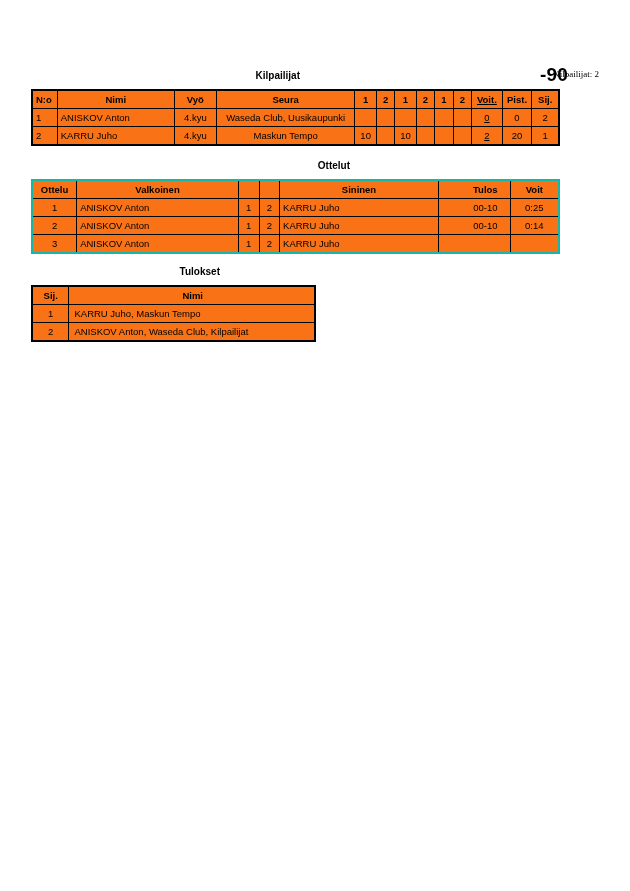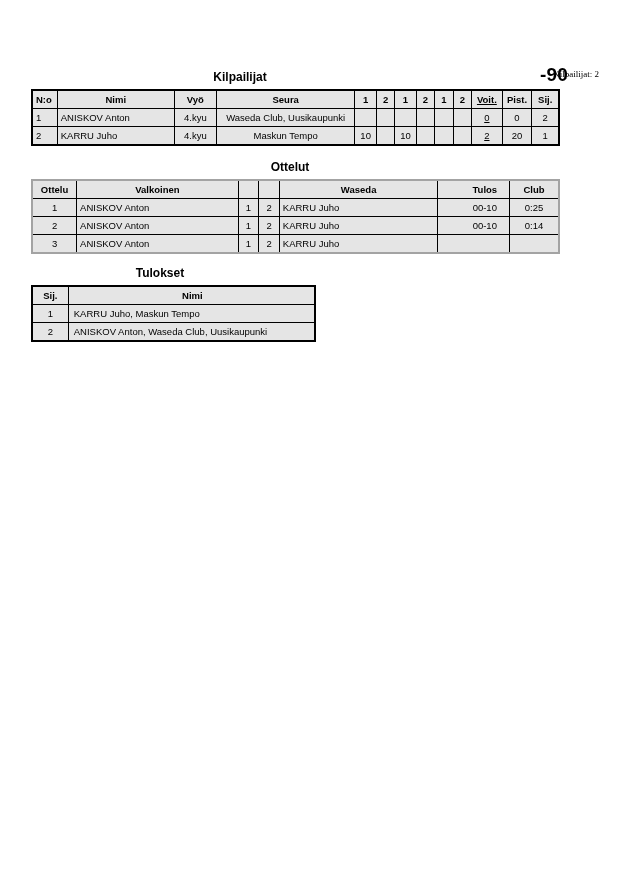--- a/index.html
+++ b/index.html
@@ -47,23 +47,23 @@
     right: 31px;
     top: 69px;
     font-size: 9px;
     text-align: right;
     font-family: Liberation Serif, serif;
   }
 
   
   .caption {
     position: absolute;
-    font-size: 12px;
+    font-size: 10px;
     font-weight: bold;
-    text-align: center;
+    text-align: right;
   }
   #cap-kilpailijat {
     left: 180px;
     top: 70px;
     width: 120px;
   }
   #cap-ottelut {
     left: 230px;
     top: 160px;
     width: 120px;
@@ -72,21 +72,21 @@
     left: 100px;
     top: 266px;
     width: 120px;
   }
 
   
   table {
     border-collapse: collapse;
     position: absolute;
     font-size: 9.5px;
-    background: #e5e5e5;
+    background: #f97316;
   }
   table td, table th {
     border: 1px solid #000;
     padding: 0 3px;
     height: 16px;
     line-height: 16px;
     font-weight: normal;
     white-space: nowrap;
     overflow: hidden;
   }
@@ -113,21 +113,21 @@
   .k-sij   { width: 26px;  text-align: center; }
   #tbl-kilpailijat th.k-nimi,
   #tbl-kilpailijat th.k-seura { text-align: center; }
   #tbl-kilpailijat th.k-nro { text-align: left; }
 
   
   #tbl-ottelut {
     left: 31px;
     top: 179px;
     width: 529px;
-    border: 2px solid #a3a3a3;
+    border: 2px solid #14b8a6;
   }
   #tbl-ottelut td, #tbl-ottelut th { height: 17px; line-height: 17px; }
   .o-nro   { width: 40px;  text-align: center; }
   .o-val   { width: 180px; text-align: left; }
   .o-p1    { width: 16px;  text-align: center; }
   .o-p2    { width: 16px;  text-align: center; }
   .o-sin   { width: 180px; text-align: left; }
   .o-tulos { width: 48px;  text-align: center; padding-left: 25px; }
   .o-aika  { width: 48px;  text-align: center; }
   #tbl-ottelut th.o-val,
@@ -212,23 +212,23 @@
 
   <div class="caption" id="cap-ottelut">Ottelut</div>
 
   <table id="tbl-ottelut">
     <thead>
       <tr>
         <th class="o-nro">Ottelu</th>
         <th class="o-val">Valkoinen</th>
         <th class="o-p1"></th>
         <th class="o-p2"></th>
-        <th class="o-sin">Waseda</th>
+        <th class="o-sin">Sininen</th>
         <th class="o-tulos">Tulos</th>
-        <th class="o-aika">Club</th>
+        <th class="o-aika">Voit</th>
       </tr>
     </thead>
     <tbody>
       <tr>
         <td class="o-nro">1</td>
         <td class="o-val">ANISKOV Anton</td>
         <td class="o-p1">1</td>
         <td class="o-p2">2</td>
         <td class="o-sin">KARRU Juho</td>
         <td class="o-tulos">00-10</td>
@@ -264,18 +264,18 @@
         <th class="r-nimi">Nimi</th>
       </tr>
     </thead>
     <tbody>
       <tr>
         <td class="r-sij">1</td>
         <td class="r-nimi">KARRU Juho, Maskun Tempo</td>
       </tr>
       <tr>
         <td class="r-sij">2</td>
-        <td class="r-nimi">ANISKOV Anton, Waseda Club, Uusikaupunki</td>
+        <td class="r-nimi">ANISKOV Anton, Waseda Club, Kilpailijat</td>
       </tr>
     </tbody>
   </table>
 
 </div>
 
 </body></html>

